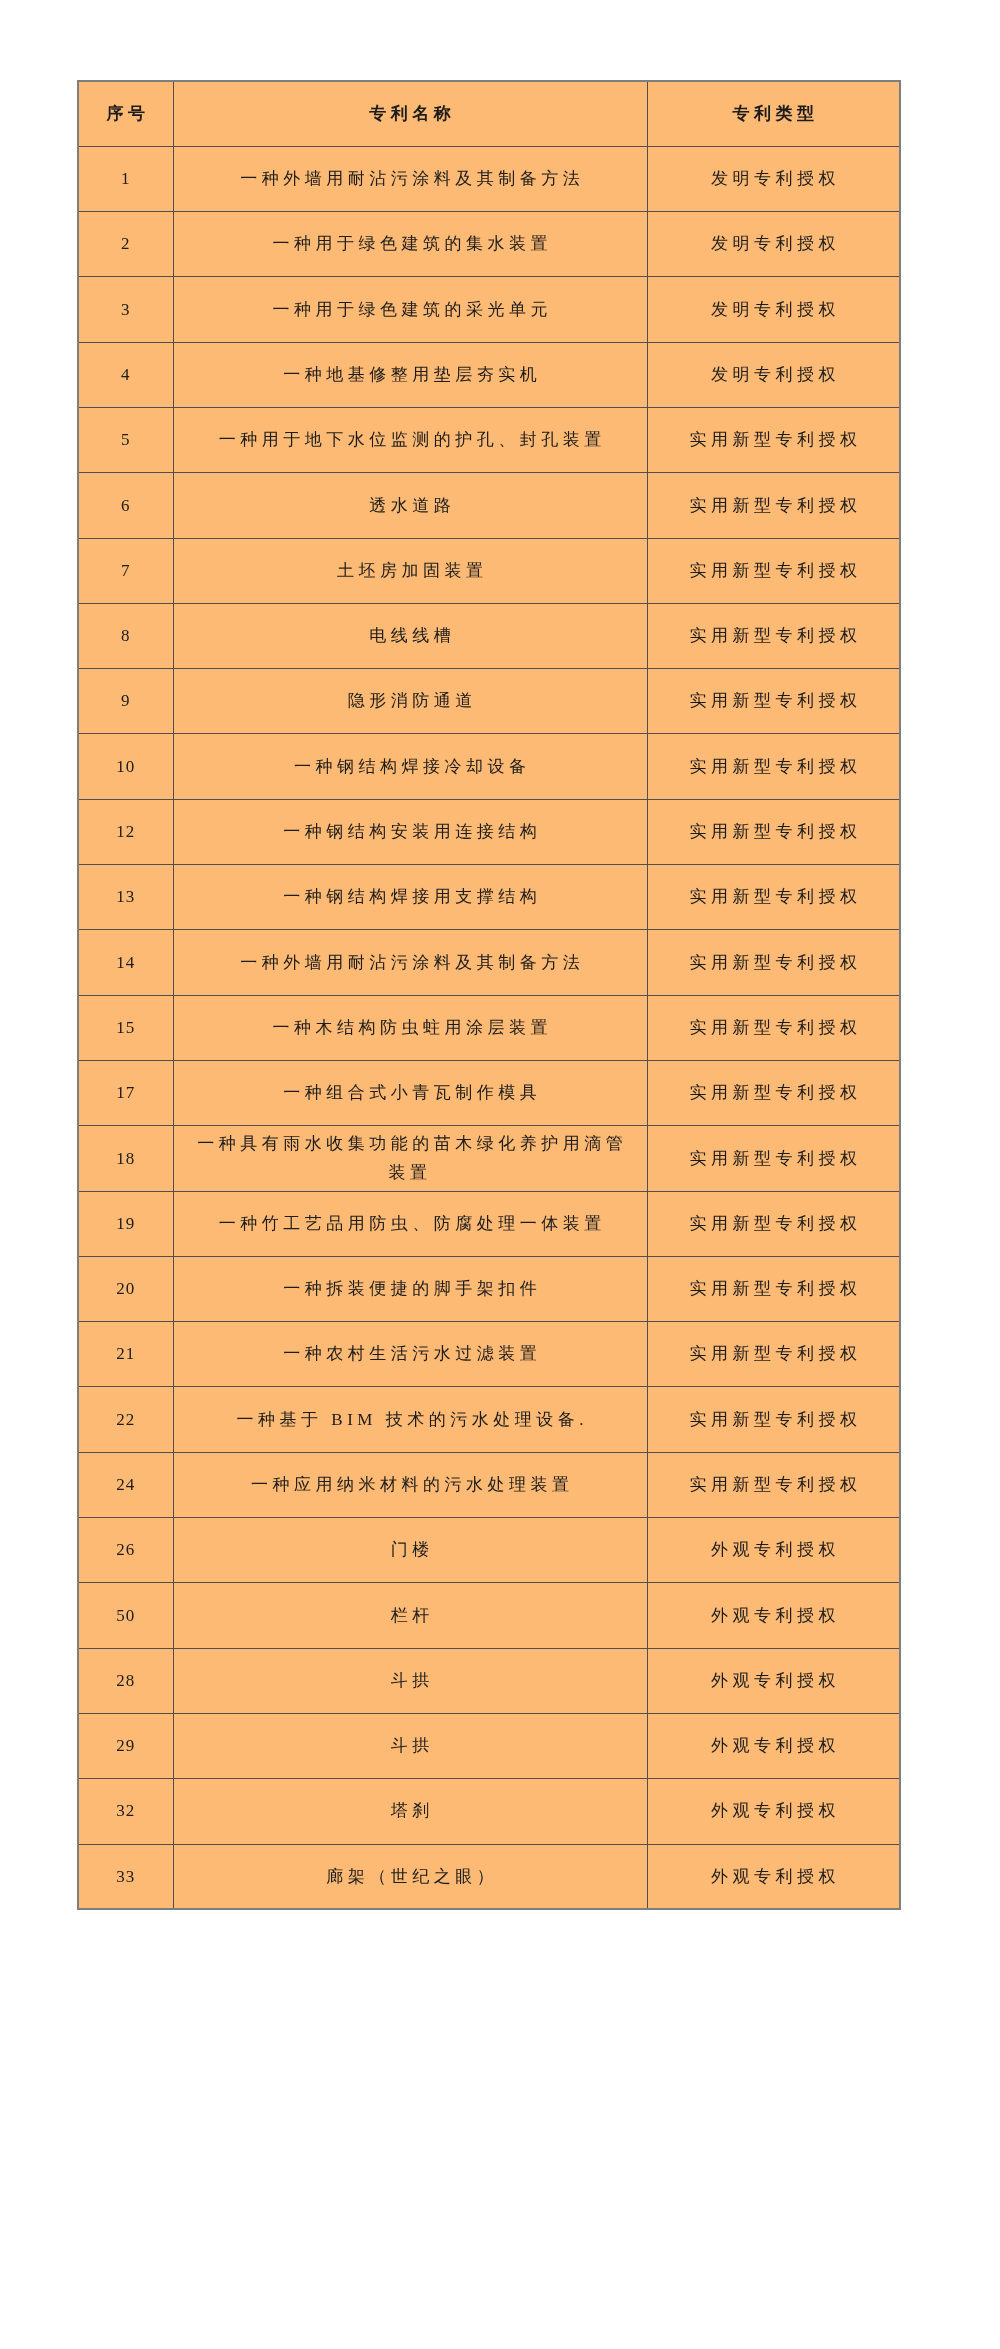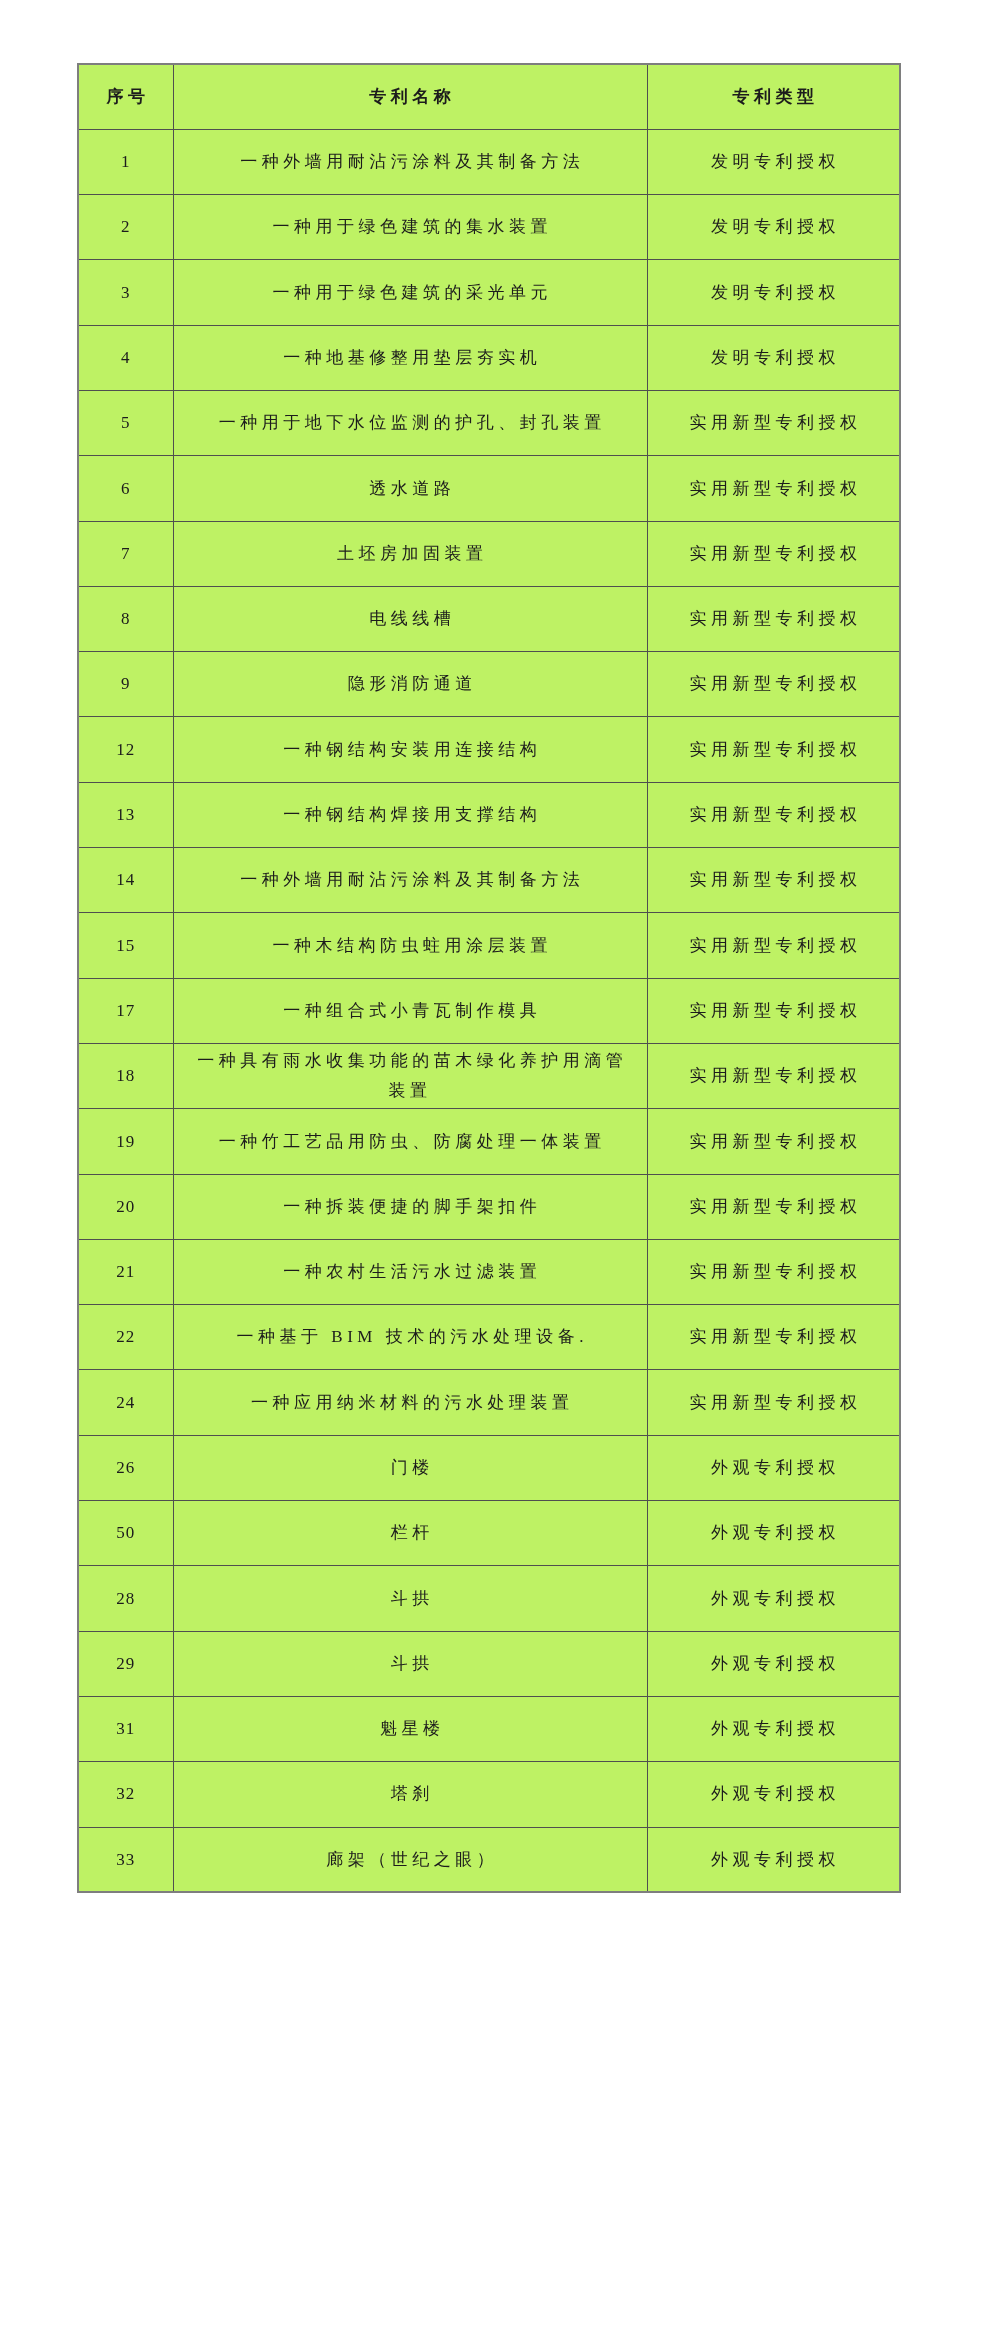--- a/index.html
+++ b/index.html
@@ -15,21 +15,22 @@
   }
   .table-wrap {
     position: absolute;
     left: 77px;
     top: 63px;
   }
   table.patent-table {
     border-collapse: collapse;
     table-layout: fixed;
     width: 822px;
-    background: #bef264;
+    background: #fdba74;
+    margin-top: 17px;
   }
   table.patent-table th,
   table.patent-table td {
     border: 1px solid #4f4f4f;
     text-align: center;
     vertical-align: middle;
     color: #1c1c1c;
     font-size: 17px;
     line-height: 1.75;
     padding: 2px 16px;
@@ -115,20 +116,25 @@
           <td class="col-no">8</td>
           <td class="col-name">电线线槽</td>
           <td class="col-type">实用新型专利授权</td>
         </tr>
         <tr>
           <td class="col-no">9</td>
           <td class="col-name">隐形消防通道</td>
           <td class="col-type">实用新型专利授权</td>
         </tr>
         <tr>
+          <td class="col-no">10</td>
+          <td class="col-name">一种钢结构焊接冷却设备</td>
+          <td class="col-type">实用新型专利授权</td>
+        </tr>
+        <tr>
           <td class="col-no">12</td>
           <td class="col-name">一种钢结构安装用连接结构</td>
           <td class="col-type">实用新型专利授权</td>
         </tr>
         <tr>
           <td class="col-no">13</td>
           <td class="col-name">一种钢结构焊接用支撑结构</td>
           <td class="col-type">实用新型专利授权</td>
         </tr>
         <tr>
@@ -187,25 +193,20 @@
           <td class="col-type">外观专利授权</td>
         </tr>
         <tr>
           <td class="col-no">28</td>
           <td class="col-name">斗拱</td>
           <td class="col-type">外观专利授权</td>
         </tr>
         <tr>
           <td class="col-no">29</td>
           <td class="col-name">斗拱</td>
-          <td class="col-type">外观专利授权</td>
-        </tr>
-        <tr>
-          <td class="col-no">31</td>
-          <td class="col-name">魁星楼</td>
           <td class="col-type">外观专利授权</td>
         </tr>
         <tr>
           <td class="col-no">32</td>
           <td class="col-name">塔刹</td>
           <td class="col-type">外观专利授权</td>
         </tr>
         <tr>
           <td class="col-no">33</td>
           <td class="col-name">廊架（世纪之眼）</td>

